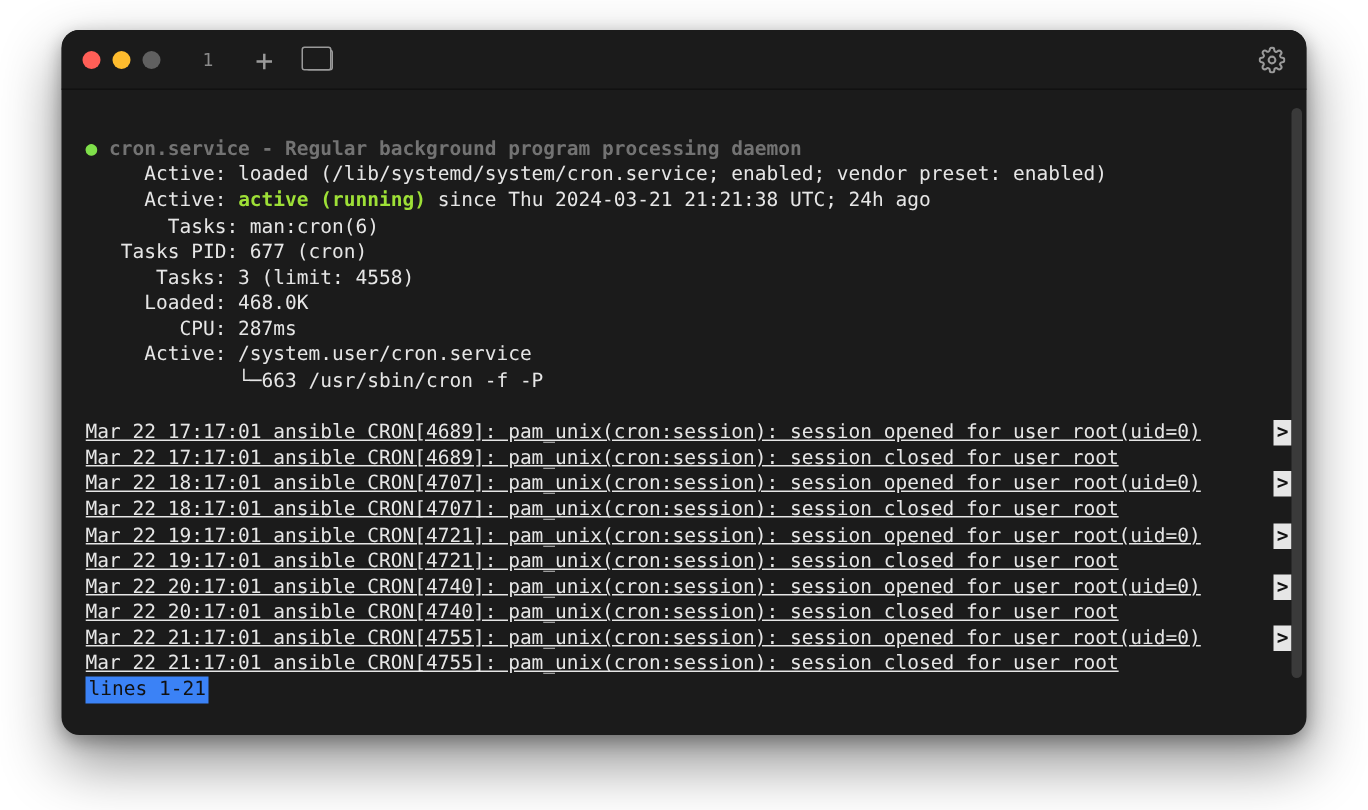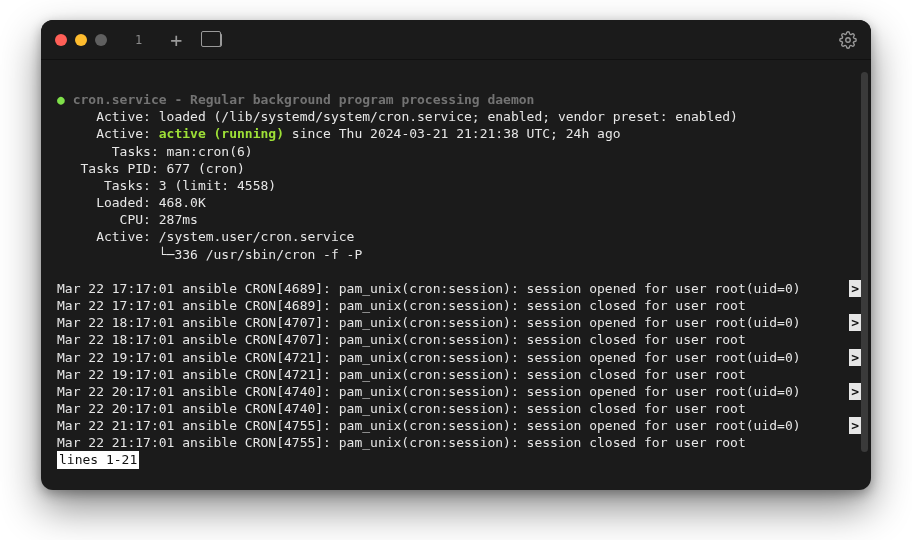--- a/index.html
+++ b/index.html
@@ -99,26 +99,26 @@
     top: 12px;
     width: 7px;
     height: 380px;
     background: #3a3a3a;
     border-radius: 4px;
   }
   .bullet { color: #7fe04a; }
   .bold { font-weight: 700; color: #737373; }
   .active { color: #9ee037; font-weight: 700; margin-top: 22px; }
   .statusline {
-    background: #ffffff;
+    background: #3b82f6;
     color: #111;
     display: inline-block;
     padding: 0 2px;
   }
-  .logrow { display: flex; width: 100%; justify-content: space-between; }
+  .logrow { display: flex; width: 100%; justify-content: space-between; text-decoration: underline; }
   .logrow .txt { white-space: pre; overflow: hidden; }
   .logrow .cap {
     background: #e6e6e6;
     color: #111;
     padding: 0 2px;
     font-weight: 700;
     flex: none;
     margin-right: -6px;
   }
 </style>
@@ -148,18 +148,18 @@
     <div class="terminal">
 <span class="bullet">●</span> <span class="bold">cron.service - Regular background program processing daemon</span>
 <span>     Active:</span><span> loaded (/lib/systemd/system/cron.service; enabled; vendor preset: enabled)</span>
 <span>     Active:</span> <span class="active">active (running)</span><span> since Thu 2024-03-21 21:21:38 UTC; 24h ago</span>
 <span>       Tasks:</span><span> man:cron(6)</span>
 <span>   Tasks PID:</span><span> 677 (cron)</span>
 <span>      Tasks:</span><span> 3 (limit: 4558)</span>
 <span>     Loaded:</span><span> 468.0K</span>
 <span>        CPU:</span><span> 287ms</span>
 <span>     Active:</span><span> /system.user/cron.service</span>
-<span>             └─336 /usr/sbin/cron -f -P</span>
+<span>             └─663 /usr/sbin/cron -f -P</span>
 
 <div id="log-container"><div class="logrow"><span class="txt">Mar 22 17:17:01 ansible CRON[4689]: pam_unix(cron:session): session opened for user root(uid=0)</span><span class="cap">&gt;</span></div><div class="logrow"><span class="txt">Mar 22 17:17:01 ansible CRON[4689]: pam_unix(cron:session): session closed for user root</span></div><div class="logrow"><span class="txt">Mar 22 18:17:01 ansible CRON[4707]: pam_unix(cron:session): session opened for user root(uid=0)</span><span class="cap">&gt;</span></div><div class="logrow"><span class="txt">Mar 22 18:17:01 ansible CRON[4707]: pam_unix(cron:session): session closed for user root</span></div><div class="logrow"><span class="txt">Mar 22 19:17:01 ansible CRON[4721]: pam_unix(cron:session): session opened for user root(uid=0)</span><span class="cap">&gt;</span></div><div class="logrow"><span class="txt">Mar 22 19:17:01 ansible CRON[4721]: pam_unix(cron:session): session closed for user root</span></div><div class="logrow"><span class="txt">Mar 22 20:17:01 ansible CRON[4740]: pam_unix(cron:session): session opened for user root(uid=0)</span><span class="cap">&gt;</span></div><div class="logrow"><span class="txt">Mar 22 20:17:01 ansible CRON[4740]: pam_unix(cron:session): session closed for user root</span></div><div class="logrow"><span class="txt">Mar 22 21:17:01 ansible CRON[4755]: pam_unix(cron:session): session opened for user root(uid=0)</span><span class="cap">&gt;</span></div><div class="logrow"><span class="txt">Mar 22 21:17:01 ansible CRON[4755]: pam_unix(cron:session): session closed for user root</span></div></div><span class="statusline">lines 1-21</span>
     </div>
   </div>
 </div>
 
 </body></html>

